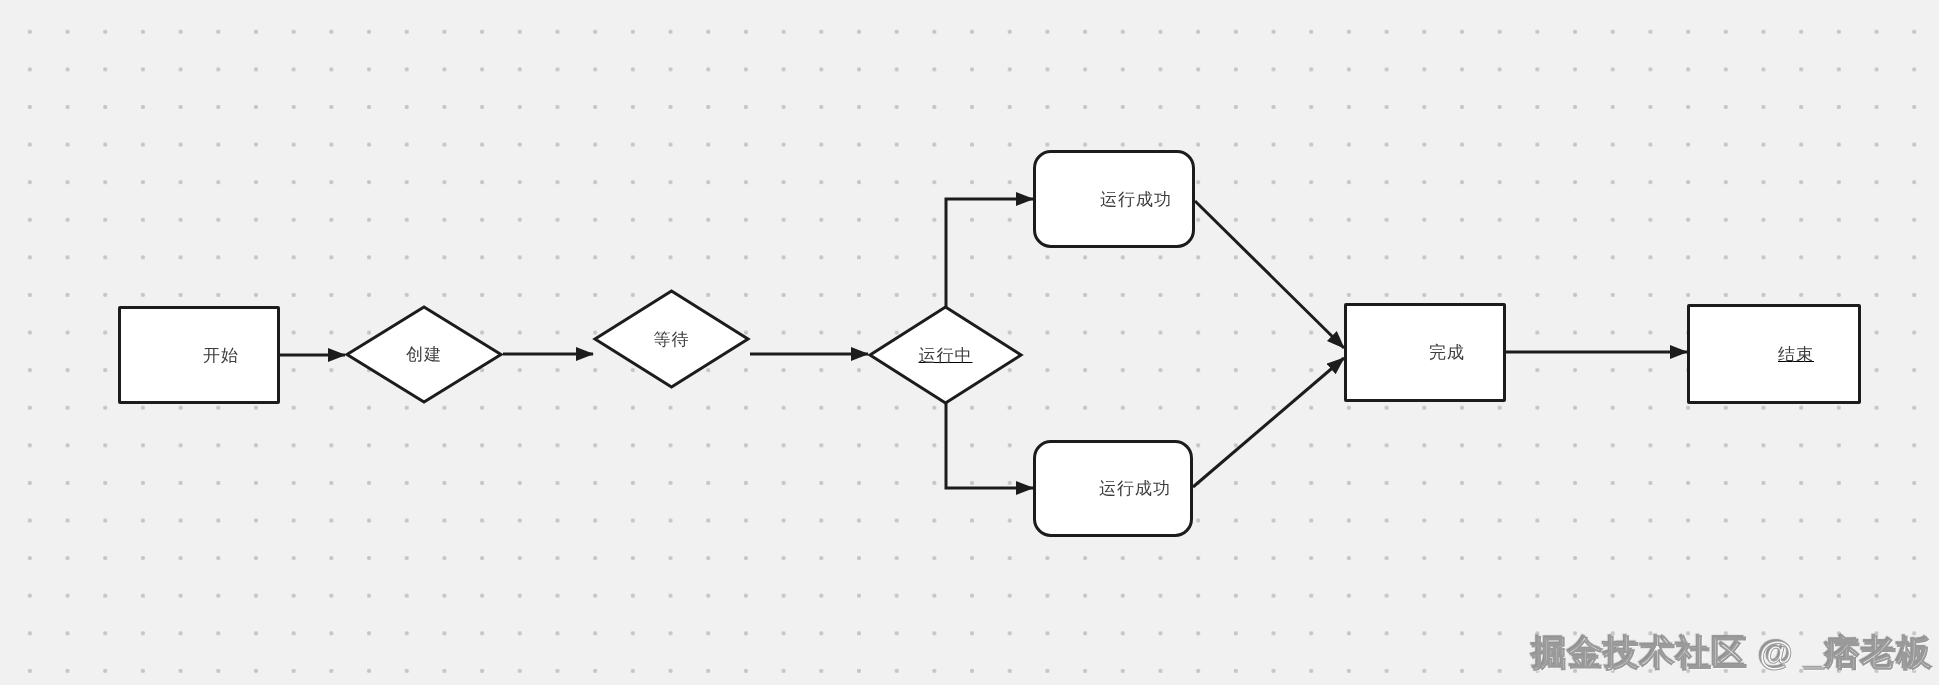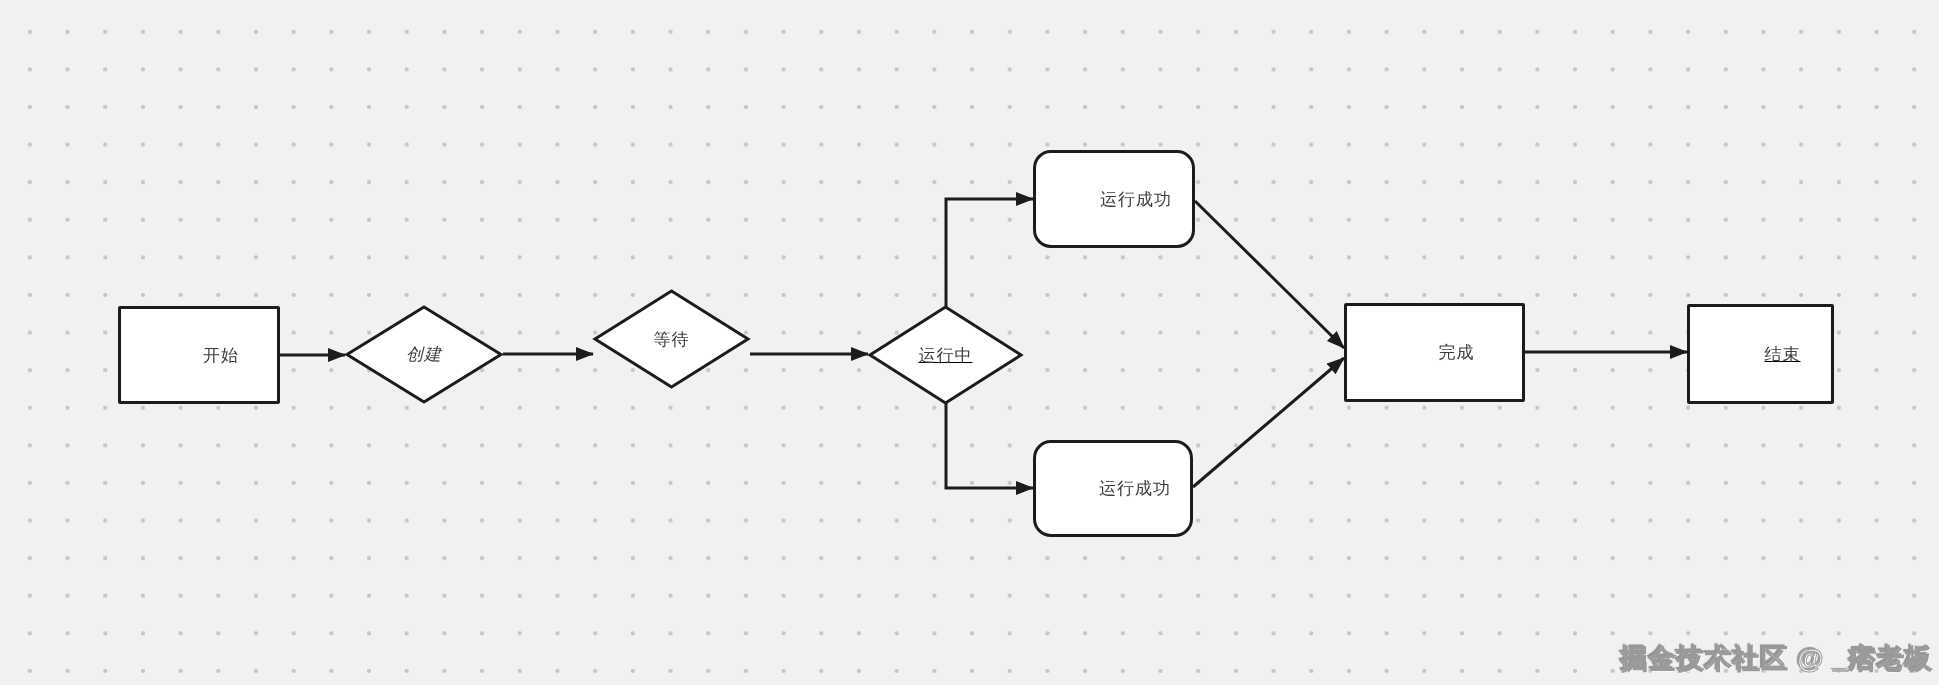--- a/index.html
+++ b/index.html
@@ -66,21 +66,21 @@
     font-size: 17px;
     color: #3d3d3d;
     letter-spacing: 1px;
     white-space: nowrap;
     user-select: none;
   }
   .watermark {
     position: absolute;
     right: 6px;
     bottom: 8px;
-    font-size: 27px;
+    font-size: 35px;
     font-weight: 700;
     letter-spacing: 1px;
     color: #fafafa;
     -webkit-text-stroke: 1px #9a9a9a;
     text-shadow: -2px -2px 1px rgba(110,110,110,0.75), 1px 1px 0 rgba(255,255,255,0.9);
     white-space: nowrap;
   }
 </style>
 </head>
 <body>
@@ -102,21 +102,21 @@
         <polyline points="1195,201 1344,348" marker-end="url(#arrow)"></polyline>
         <polyline points="1193,487 1344,358" marker-end="url(#arrow)"></polyline>
         <polyline points="1505,352 1687,352" marker-end="url(#arrow)"></polyline>
       </g>
   </svg>
 
   <div>
       <div class="node rect" style="left: 70px; top: 306px; width: 162px; height: 98px; margin-left: 48px;">
         <span class="node-label">开始</span>
       </div>
-      <div class="node diamond" style="left: 345px; top: 305px; width: 158px; height: 99px; font-style: italic;">
+      <div class="node diamond" style="left: 345px; top: 305px; width: 158px; height: 99px;">
         <svg viewBox="0 0 158 99">
           <polygon points="79,2 156,49.5 79,97 2,49.5"></polygon>
         </svg>
         <span class="node-label">创建</span>
       </div>
       <div class="node diamond" style="left: 593px; top: 289px; width: 157px; height: 100px;">
         <svg viewBox="0 0 157 100">
           <polygon points="78.5,2 155,50 78.5,98 2,50"></polygon>
         </svg>
         <span class="node-label">等待</span>
@@ -126,23 +126,23 @@
           <polygon points="77.5,2 153,50 77.5,98 2,50"></polygon>
         </svg>
         <span class="node-label">运行中</span>
       </div>
       <div class="node roundrect" style="left: 1033px; top: 150px; width: 162px; height: 98px;">
         <span class="node-label">运行成功</span>
       </div>
       <div class="node roundrect" style="left: 1033px; top: 440px; width: 160px; height: 97px;">
         <span class="node-label">运行成功</span>
       </div>
-      <div class="node rect" style="left: 1344px; top: 303px; width: 181px; height: 99px;">
+      <div class="node rect" style="left: 1344px; top: 303px; width: 162px; height: 99px;">
         <span class="node-label">完成</span>
       </div>
-      <div class="node rect" style="left: 1687px; top: 304px; width: 147px; height: 100px; text-decoration: underline;">
+      <div class="node rect" style="left: 1687px; top: 304px; width: 174px; height: 100px; text-decoration: underline;">
         <span class="node-label">结束</span>
       </div>
     </div>
 
   <div class="watermark">掘金技术社区 @ _痞老板</div>
 
 </div>
 
 </body></html>

